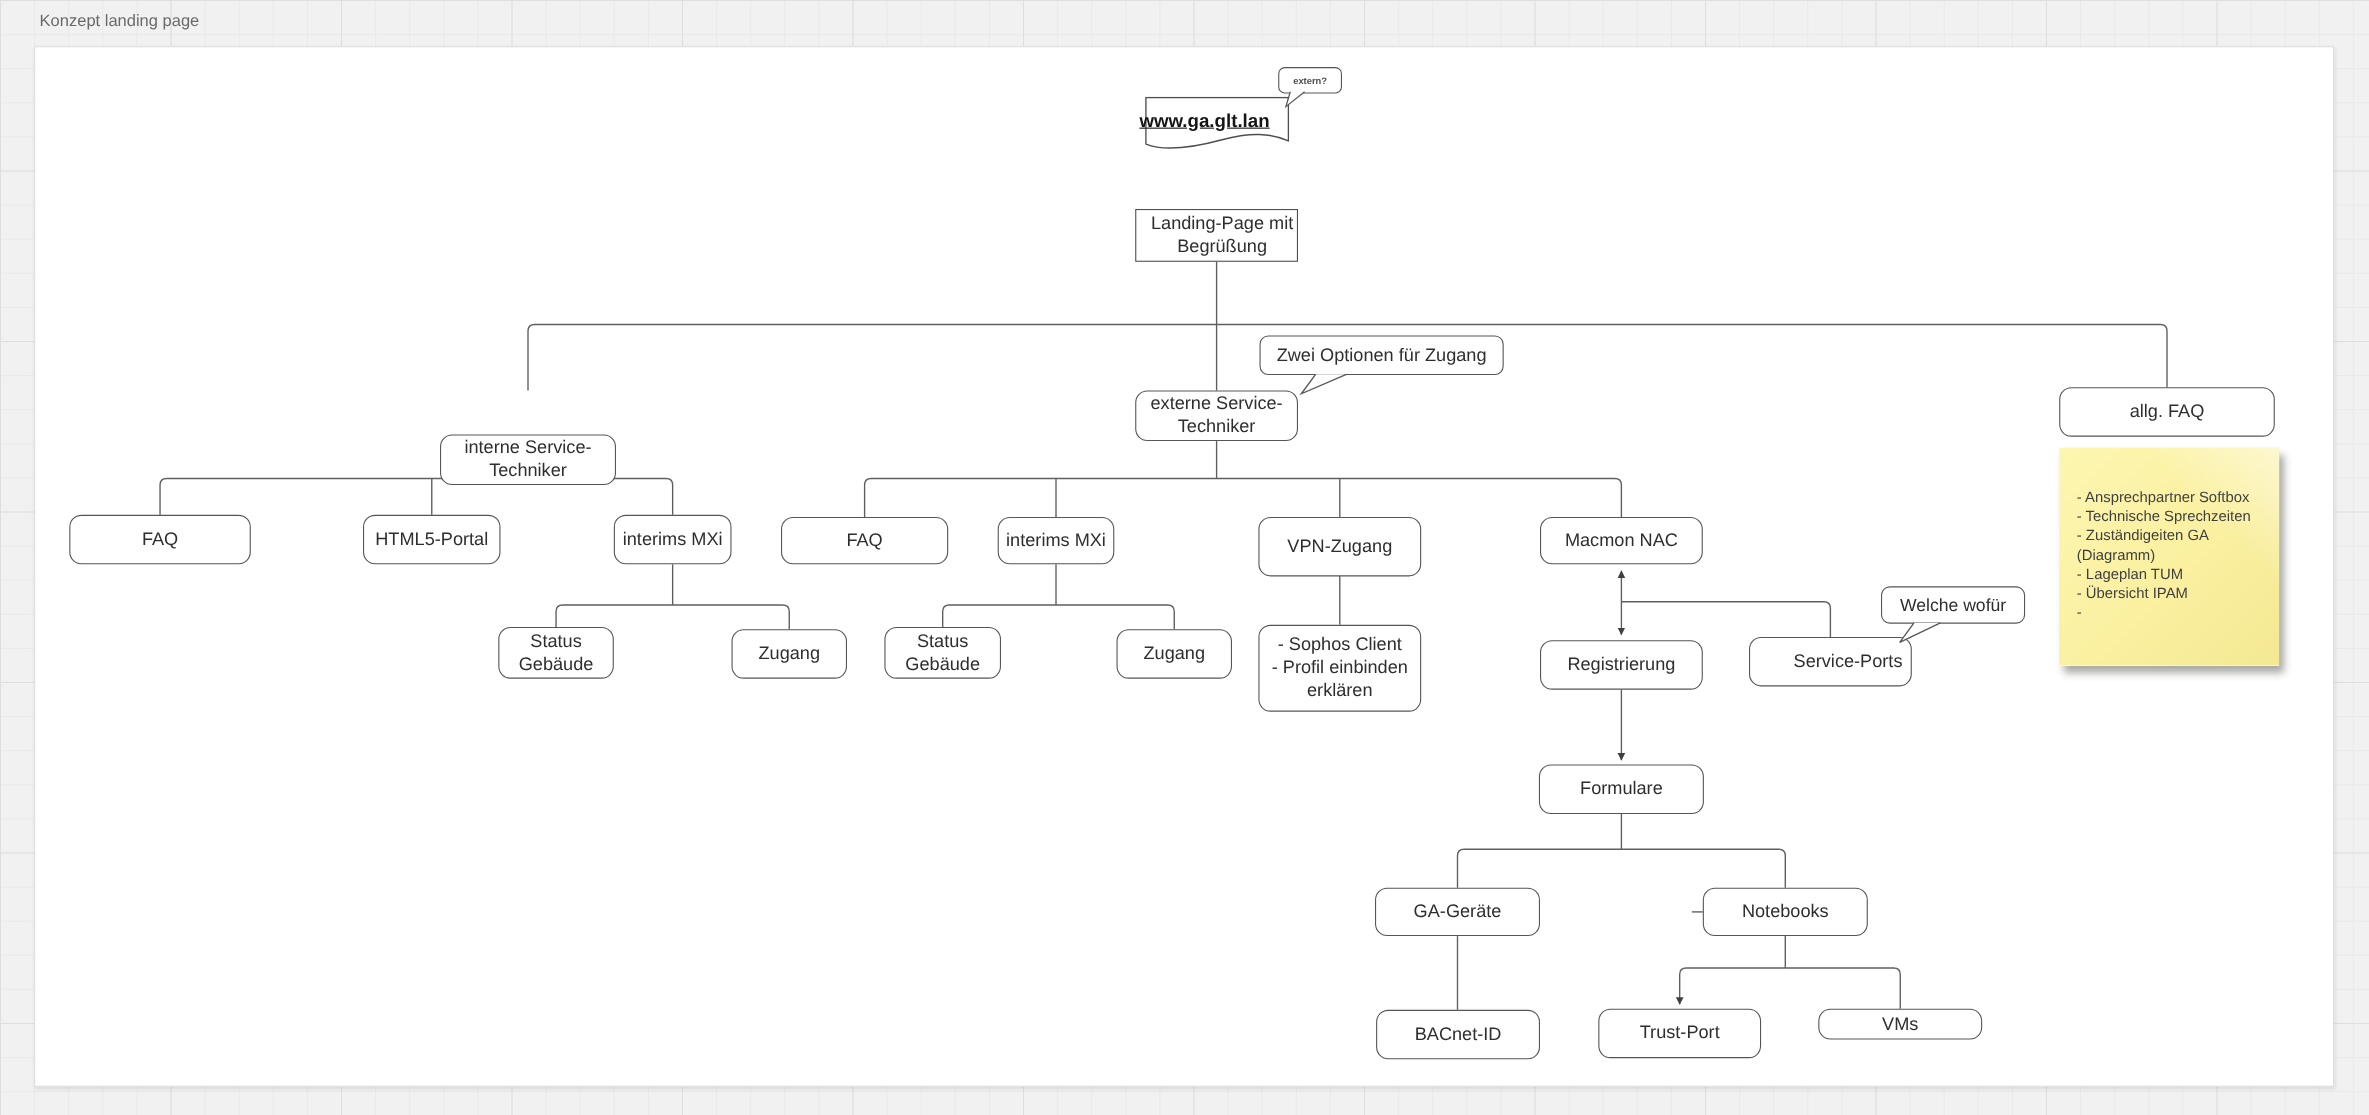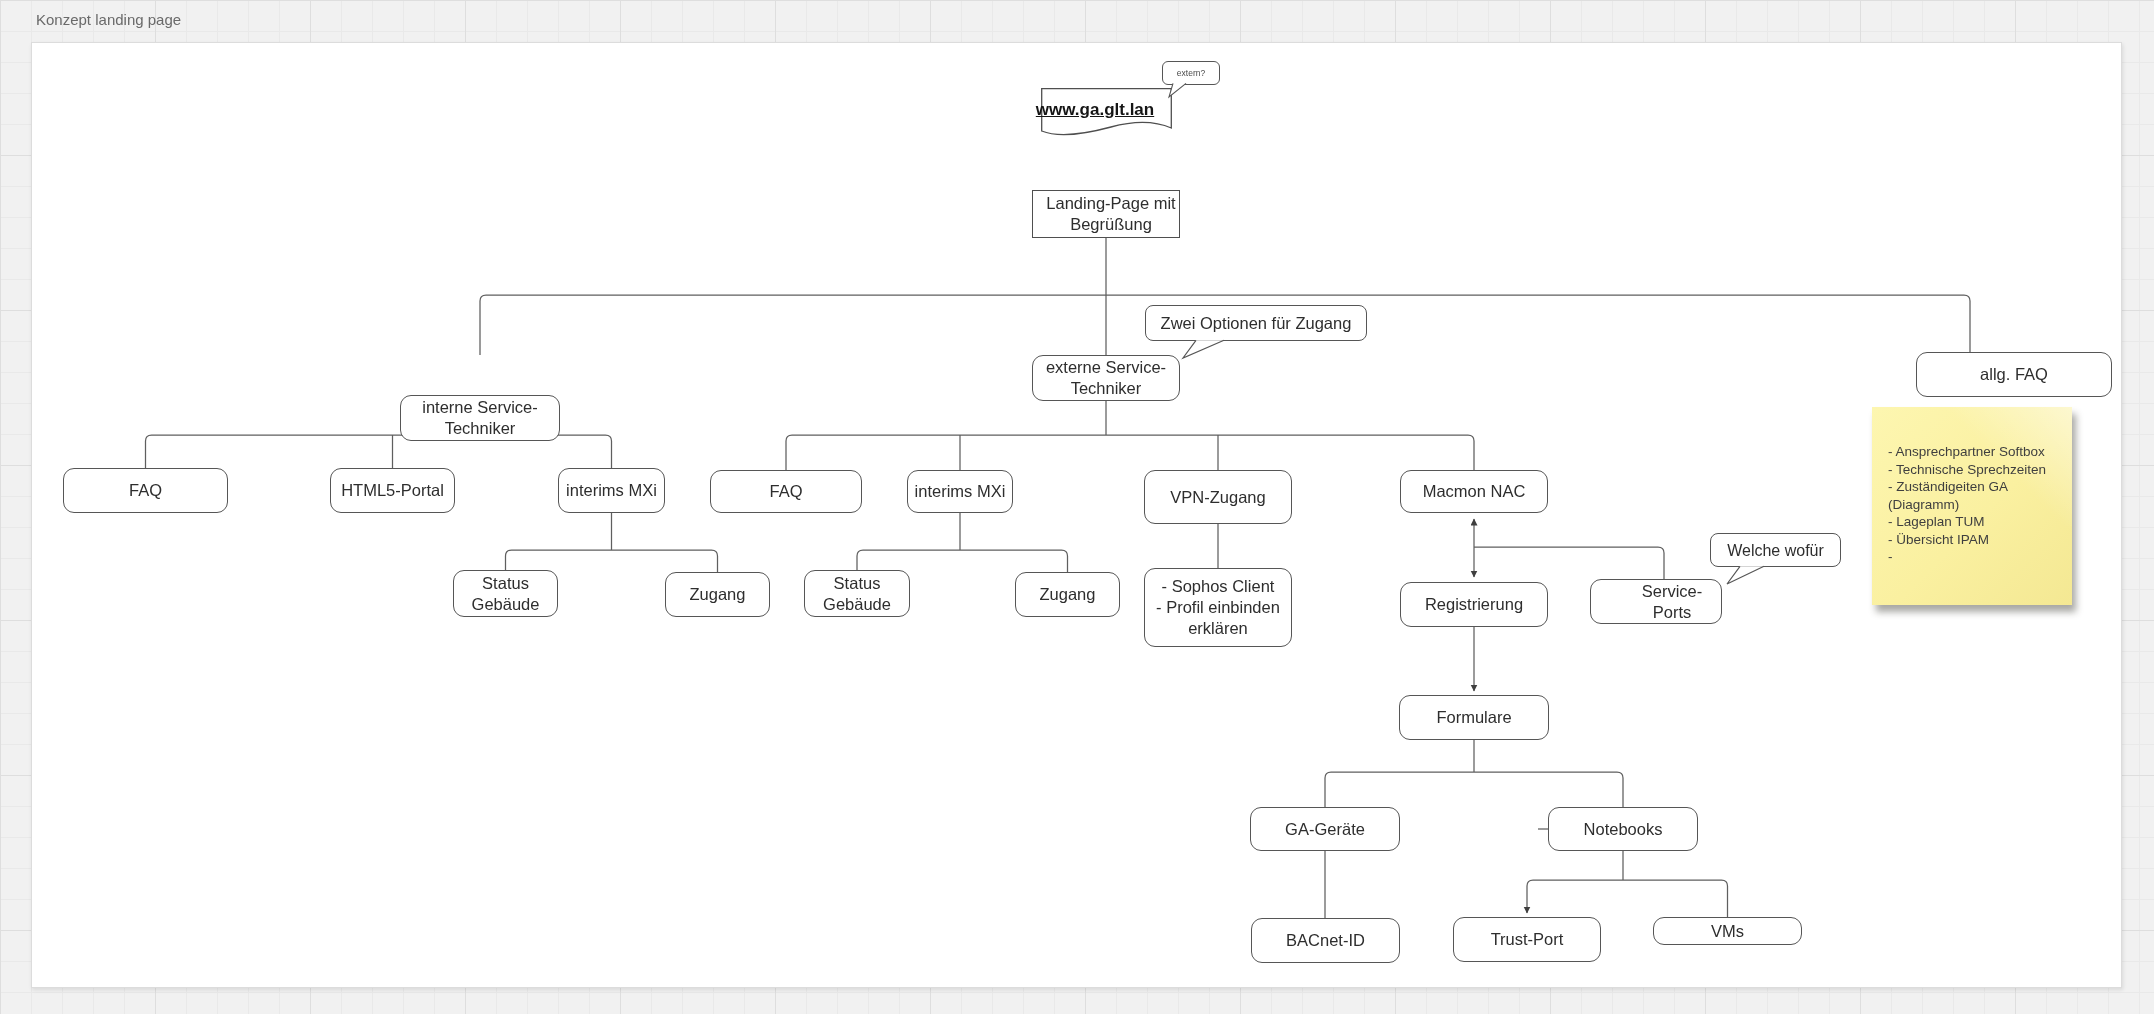--- a/index.html
+++ b/index.html
@@ -28,21 +28,21 @@
   .node{
     position:absolute;z-index:2;background:#fff;
     border:1.2px solid #565656;border-radius:11px;
     display:flex;align-items:center;justify-content:center;
     font-size:16.5px;color:#2e2e2e;text-align:center;line-height:21px;
     box-sizing:border-box;
   }
   .node span{white-space:pre-line;}
   .rect{border-radius:0;border-color:#4f4f4f;padding-left:10px;}
   .bubble{border-radius:8px;}
-  .bubble.small{border-radius:6px;font-size:8.5px;color:#4a4a4a;line-height:10px;}
+  .bubble.small{border-radius:6px;font-size:8.5px;color:#4a4a4a;line-height:10px;font-weight:bold;}
   .docshape{
     position:absolute;z-index:2;display:flex;align-items:center;justify-content:center;
   }
   .docshape svg{position:absolute;left:0;top:0;}
   .docshape span{
     position:relative;z-index:1;font-weight:bold;text-decoration:underline;
     font-size:17px;color:#151515;margin-top:-6px;
   }
   .note{
     position:absolute;z-index:2;left:1872px;top:407px;width:200px;height:198px;
@@ -122,21 +122,21 @@
 Begrüßung</span>
 </div>
 <div class="node" style="left:400px;top:355px;width:160px;height:46px;margin-top:40px;">
   <span>interne Service-
 Techniker</span>
 </div>
 <div class="node" style="left:1032px;top:355px;width:148px;height:46px;">
   <span>externe Service-
 Techniker</span>
 </div>
-<div class="node" style="left:1872px;top:352px;width:196px;height:45px;margin-left:44px;">
+<div class="node" style="left:1872px;top:352px;width:196px;height:45px;">
   <span>allg. FAQ</span>
 </div>
 
 <div class="node" style="left:63px;top:468px;width:165px;height:45px;">
   <span>FAQ</span>
 </div>
 <div class="node" style="left:330px;top:468px;width:125px;height:45px;">
   <span>HTML5-Portal</span>
 </div>
 <div class="node" style="left:558px;top:468px;width:107px;height:45px;">
@@ -171,21 +171,21 @@
   <span>- Sophos Client
 - Profil einbinden
 erklären</span>
 </div>
 <div class="node" style="left:1400px;top:470px;width:148px;height:43px;">
   <span>Macmon NAC</span>
 </div>
 <div class="node" style="left:1400px;top:582px;width:148px;height:45px;">
   <span>Registrierung</span>
 </div>
-<div class="node" style="left:1590px;top:579px;width:132px;height:45px;padding-left:32px;">
+<div class="node" style="left:1590px;top:579px;width:148px;height:45px;padding-left:32px;">
   <span>Service-Ports</span>
 </div>
 <div class="node" style="left:1399px;top:695px;width:150px;height:45px;">
   <span>Formulare</span>
 </div>
 <div class="node" style="left:1250px;top:807px;width:150px;height:44px;">
   <span>GA-Geräte</span>
 </div>
 <div class="node" style="left:1548px;top:807px;width:150px;height:44px;">
   <span>Notebooks</span>

